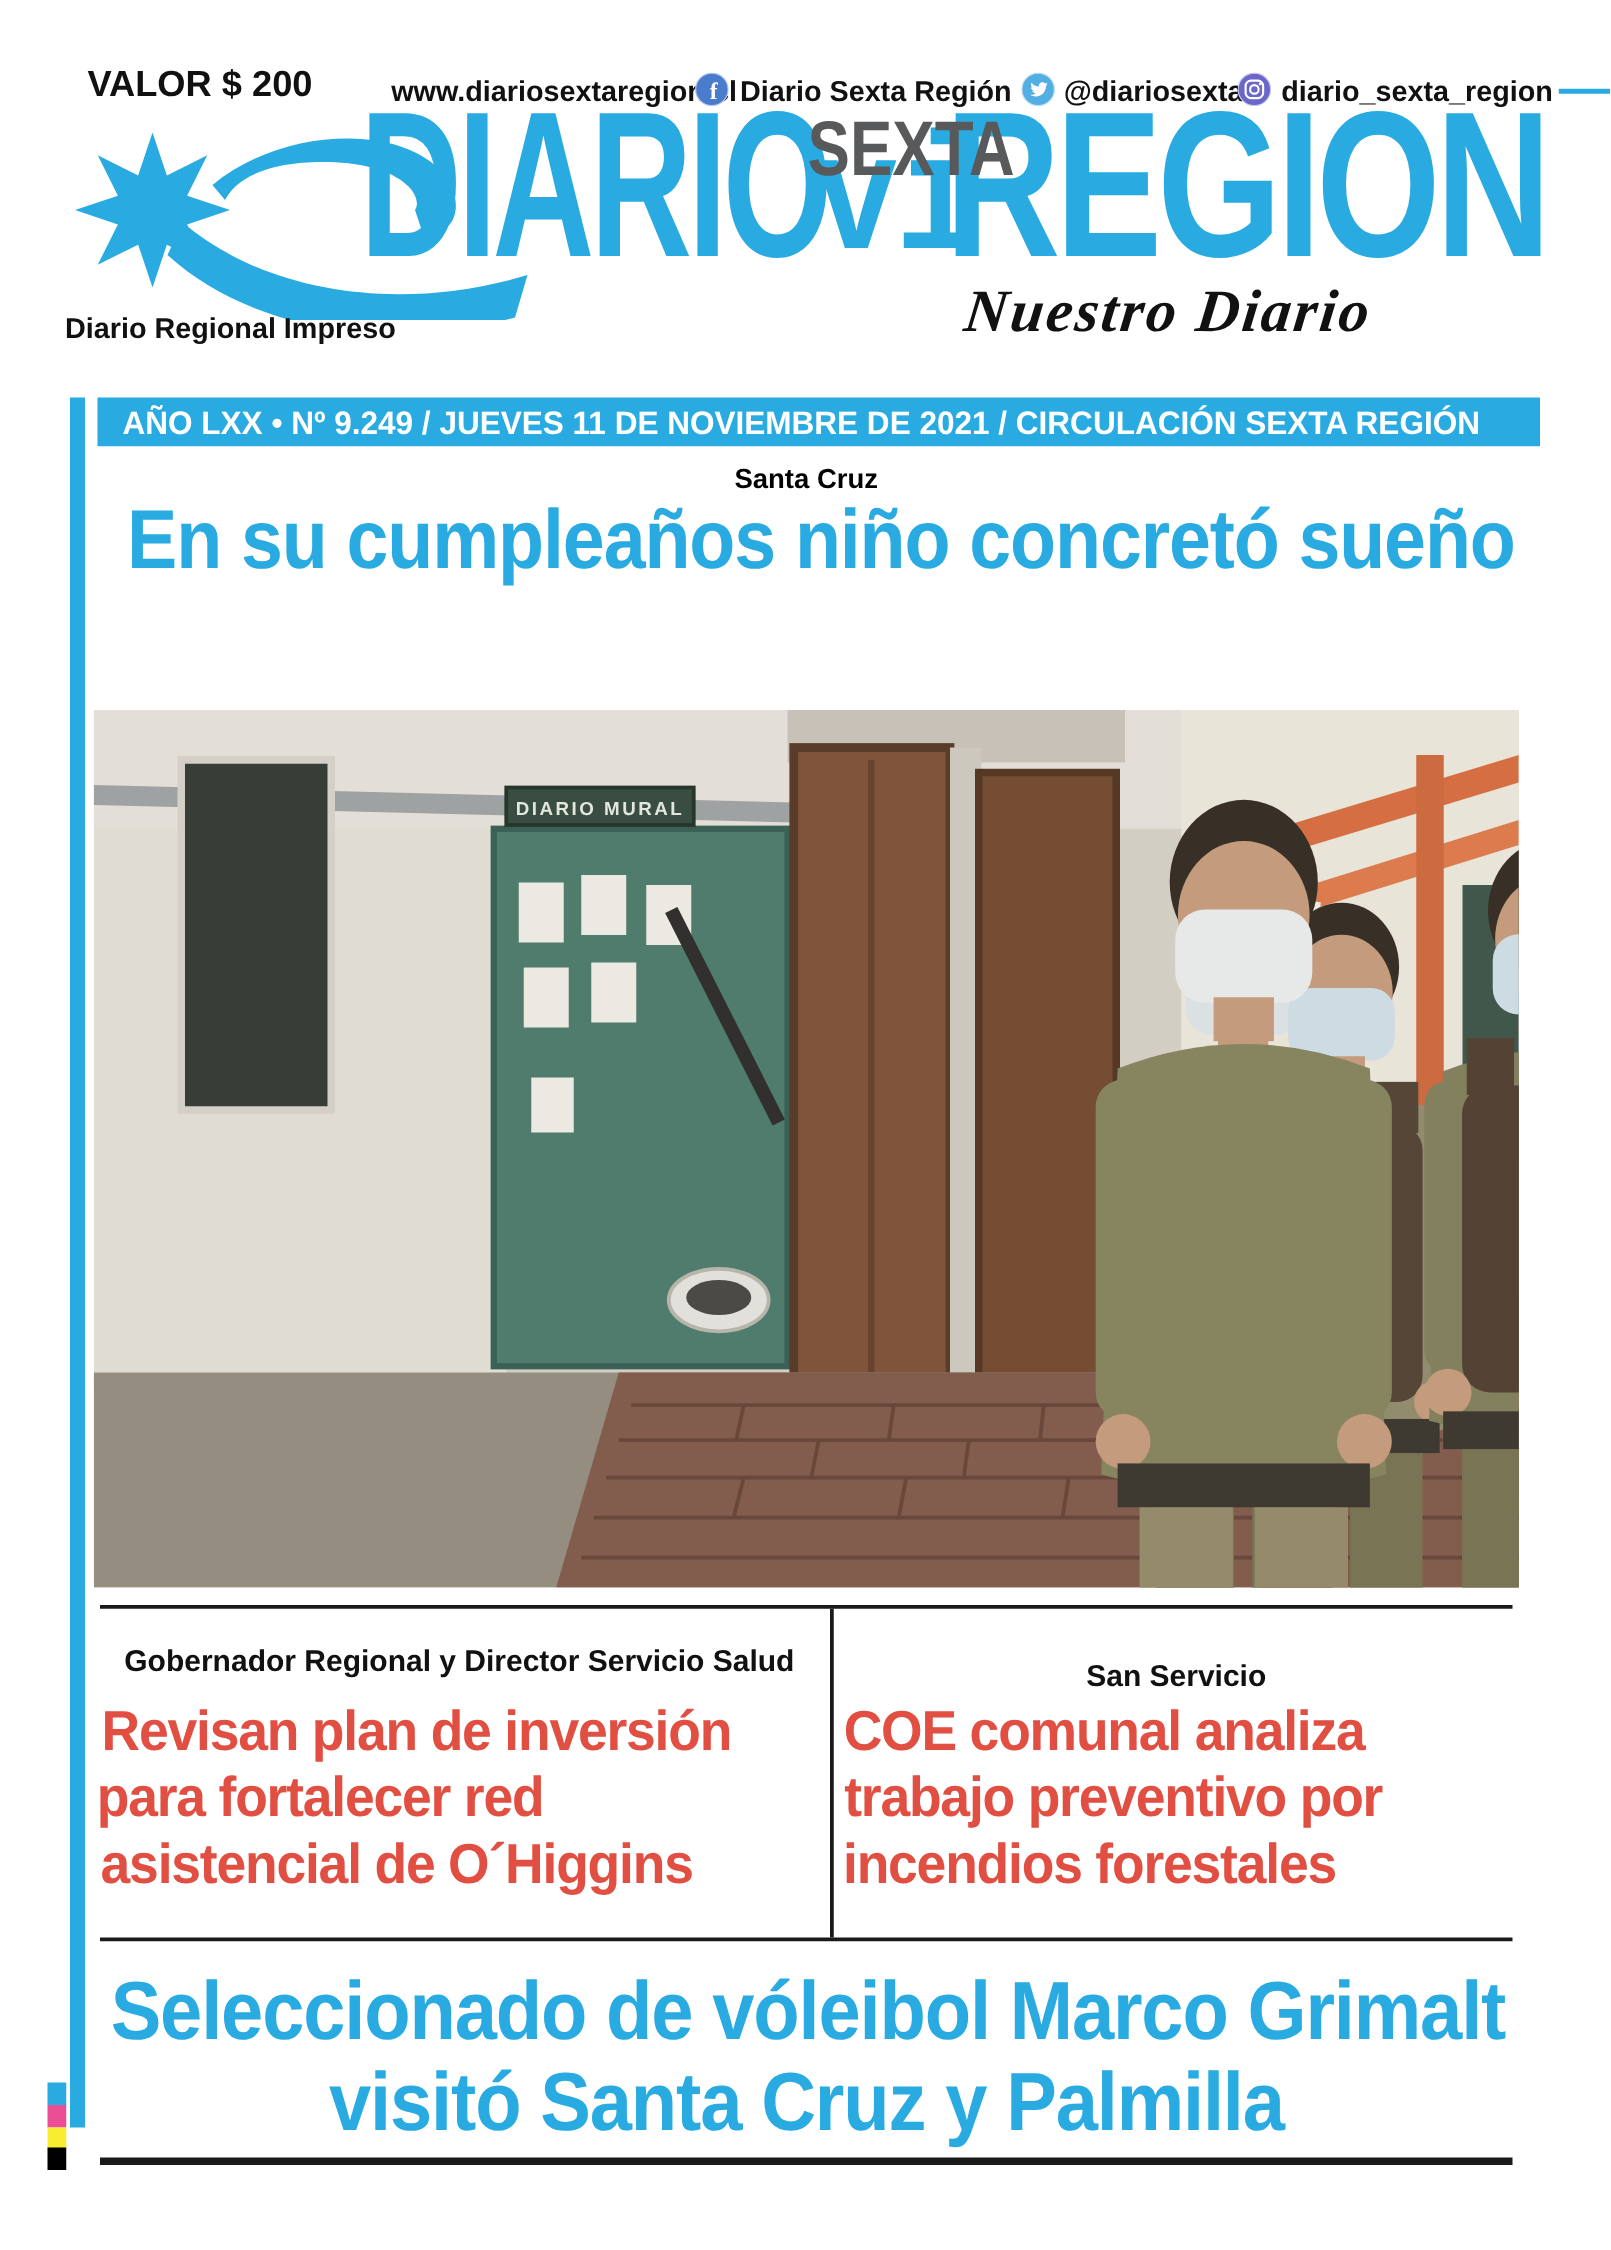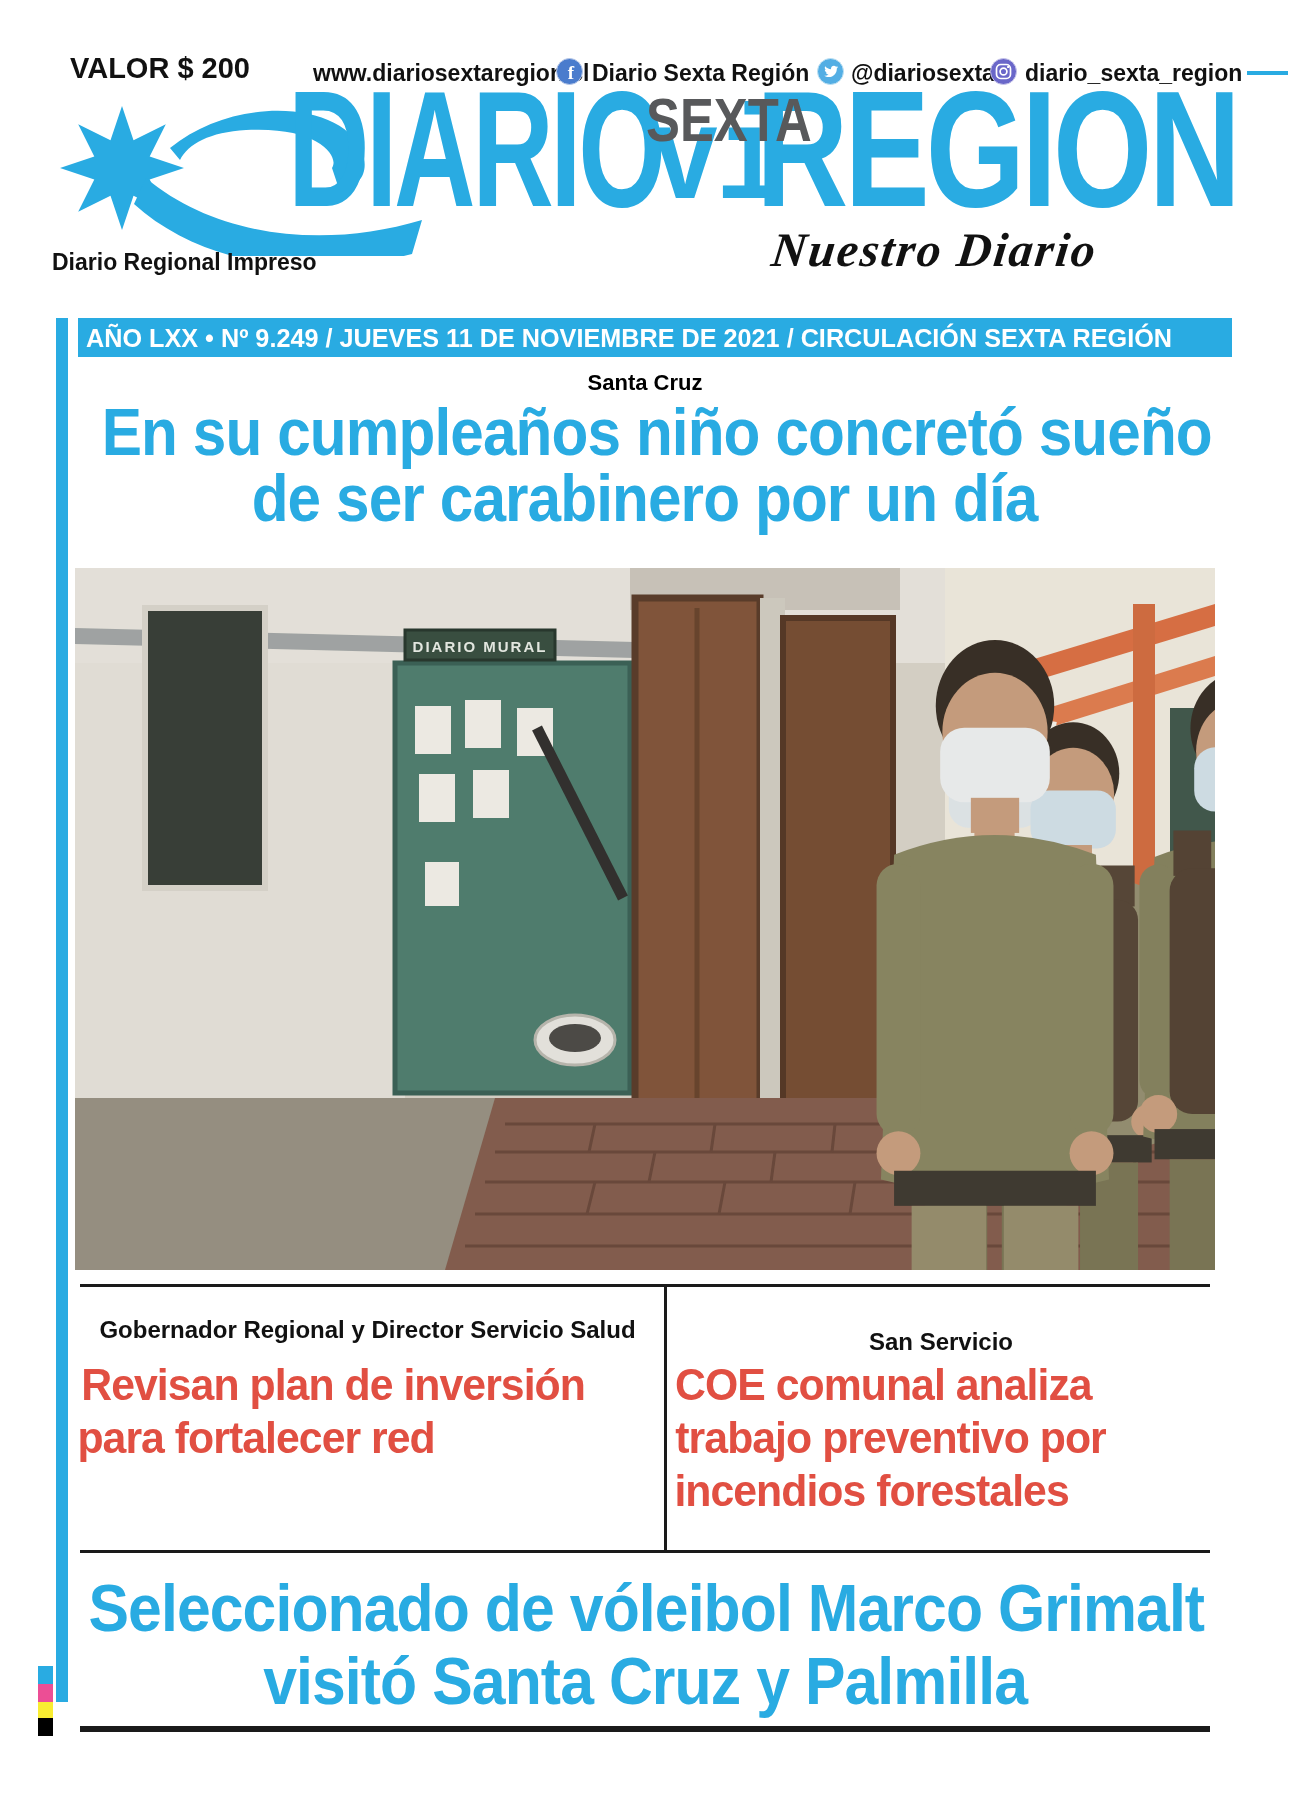--- a/index.html
+++ b/index.html
@@ -21,21 +21,21 @@
   .logo-d{left:288px;top:66px;font-size:166px;--sx:.68;}
   .logo-vi{left:652px;top:96px;font-size:133px;--sx:.84;letter-spacing:-3px;font-family:Liberation Mono, monospace;}
   .logo-r{left:756px;top:66px;font-size:166px;--sx:.77;}
   .logo-sexta{left:646px;top:84px;font-size:62px;font-weight:bold;color:#58595B;--sx:.82;letter-spacing:0px;}
   .tag-print{left:52px;top:249px;font-size:23px;font-weight:bold;}
   .tag-script{left:772px;top:222px;font-size:48px;font-weight:bold;font-style:italic;
               font-family:"Liberation Serif",serif;transform:skewX(-7deg);letter-spacing:2px;}
 
   
   .datebar{left:78px;top:318px;width:1154px;height:39px;background:#29ABE2;color:#fff;
-           font-weight:bold;font-size:26px;line-height:40px;padding-left:8px;box-sizing:border-box;}
+           font-weight:bold;font-size:26px;line-height:40px;padding-left:20px;box-sizing:border-box;}
   .edgebar{left:56px;top:318px;width:12px;height:1384px;background:#29ABE2;}
   .reg{left:38px;width:15px;height:18px;}
 
   
   .kicker{font-size:22px;font-weight:bold;text-align:center;color:#000;}
   .lead-kicker{left:80px;top:370px;width:1130px;}
   .lead-h{left:40px;top:399px;width:1210px;text-align:center;color:#29ABE2;
           font-weight:bold;font-size:67px;line-height:66px;letter-spacing:-1px;}
 
   
@@ -111,21 +111,20 @@
   <div class="abs datebar"><span class="condL" style="--sx:.97">AÑO LXX • Nº 9.249 / JUEVES 11 DE NOVIEMBRE DE 2021  /  CIRCULACIÓN SEXTA REGIÓN</span></div>
 
   <div class="abs reg" style="top:1666px;background:#29ABE2"></div>
   <div class="abs reg" style="top:1684px;background:#EC4E95"></div>
   <div class="abs reg" style="top:1702px;background:#F9ED32"></div>
   <div class="abs reg" style="top:1718px;background:#000000"></div>
 
   <div class="abs kicker lead-kicker">Santa Cruz</div>
   <div class="abs lead-h">
     <div><span class="cond" style="--sx:.9">En su cumpleaños niño concretó sueño</span></div>
-    <div><span class="cond" style="--sx:.9">de ser carabinero por un día</span></div>
   </div>
 
   <div class="abs photo">
   <svg width="1140" height="702" viewBox="0 0 1140 702">
     <defs>
       <symbol id="cop" viewBox="0 0 140 480" overflow="visible">
         <ellipse cx="70" cy="50" rx="27" ry="30" fill="#241b12"></ellipse>
         <ellipse cx="70" cy="62" rx="24" ry="27" fill="var(--skin,#c99873)"></ellipse>
         <rect x="45" y="60" width="50" height="34" rx="11" fill="var(--mask,#edf2f5)"></rect>
         <rect x="59" y="92" width="22" height="16" fill="var(--skin,#c99873)"></rect>
@@ -249,20 +248,21 @@
 
   <div class="abs rule rule1"></div>
   <div class="abs rule vdiv"></div>
   <div class="abs rule rule2"></div>
   <div class="abs rule rule3"></div>
 
   <div class="abs col-kicker lcol-k">Gobernador Regional y Director Servicio Salud</div>
   <div class="abs red-h lcol-h">
     <div><span class="cond" style="--sx:.95">Revisan plan de inversión</span></div>
     <div><span class="cond" style="--sx:.95">para fortalecer red</span></div>
+    <div><span class="cond" style="--sx:.95">asistencial de O´Higgins</span></div>
   </div>
 
   <div class="abs col-kicker rcol-k">San Servicio</div>
   <div class="abs red-h rcol-h">
     <div><span class="cond" style="--sx:.95">COE comunal analiza</span></div>
     <div><span class="cond" style="--sx:.95">trabajo preventivo por</span></div>
     <div><span class="cond" style="--sx:.95">incendios forestales</span></div>
   </div>
 
   <div class="abs bottom-h">

